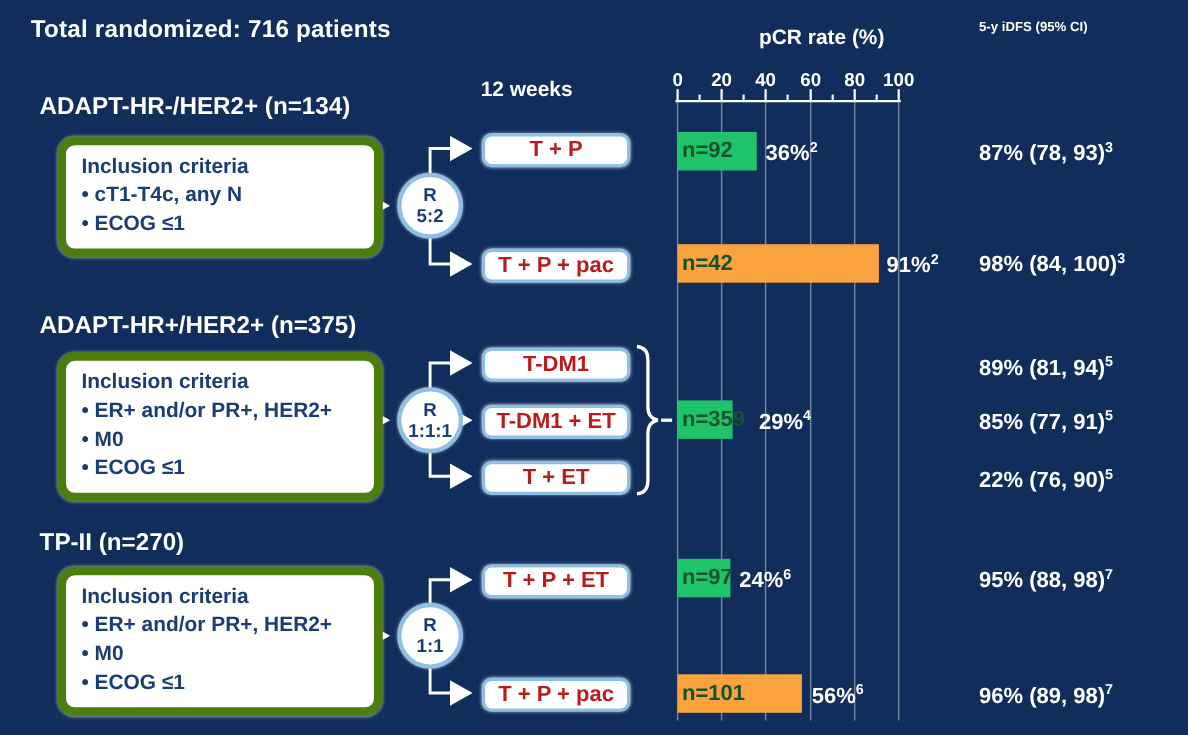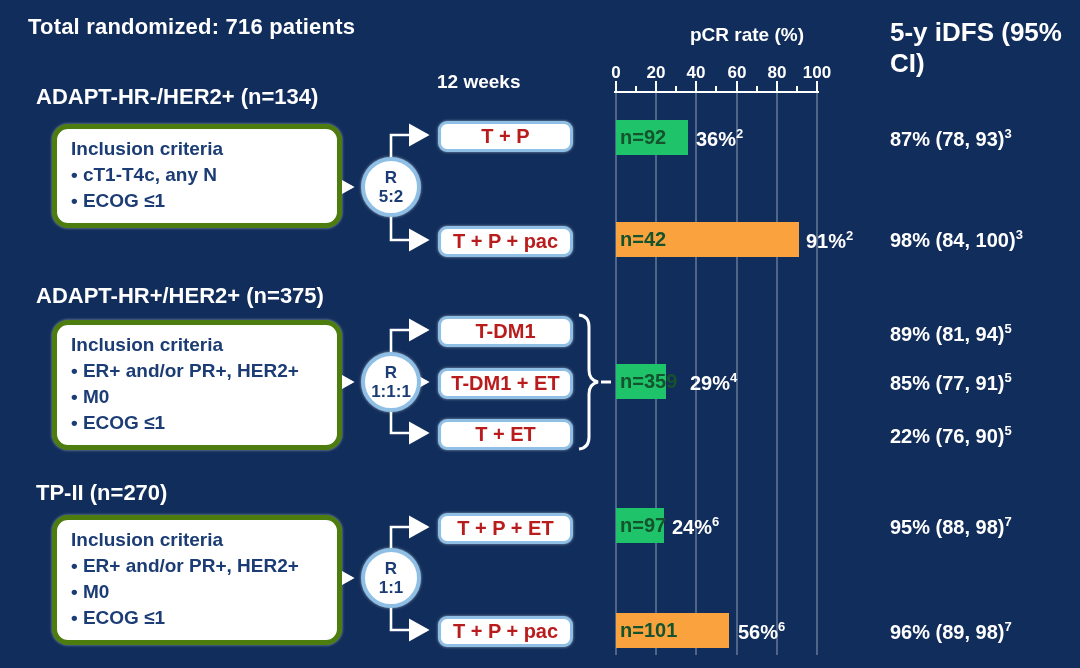--- a/index.html
+++ b/index.html
@@ -6,27 +6,27 @@
   body{
     width:1080px;height:668px;position:relative;overflow:hidden;
     background:#112D5B;
     font-family:"Liberation Sans","DejaVu Sans",sans-serif;
     color:#FFFFFF;
   }
   .abs{position:absolute;}
   .slide-title{left:28px;top:14px;font-size:22px;font-weight:bold;letter-spacing:.2px;}
   .col-header{font-weight:bold;margin-left:39px;}
   .pcr-title{left:651px;top:24px;font-size:19px;}
-  .idfs-title{left:851px;top:17px;font-size:26px;}
+  .idfs-title{left:851px;top:17px;font-size:12px;}
   .weeks-label{left:437px;top:71px;font-size:19px;font-weight:bold;}
   .section-header{left:36px;font-size:22px;font-weight:bold;}
 
   .inclusion-box{
     left:52px;width:254px;
-    background:#FFFFFF;border:5px solid #4d7c0f;border-radius:16px;
+    background:#FFFFFF;border:8px solid #4d7c0f;border-radius:16px;
     box-shadow:0 0 3px rgba(255,255,255,.55);
     padding:7px 12px 9px 14px;
     color:#1B3C74;font-weight:bold;font-size:19px;line-height:26px;
   }
   .inclusion-box ul{margin:0;padding:0;list-style:none;}
   .inclusion-box li::before{content:"\2022\00a0";}
 
   .arm-box{
     left:438px;width:129px;height:25px;
     background:#FFFFFF;border:3px solid #8FBFE5;border-radius:9px;

